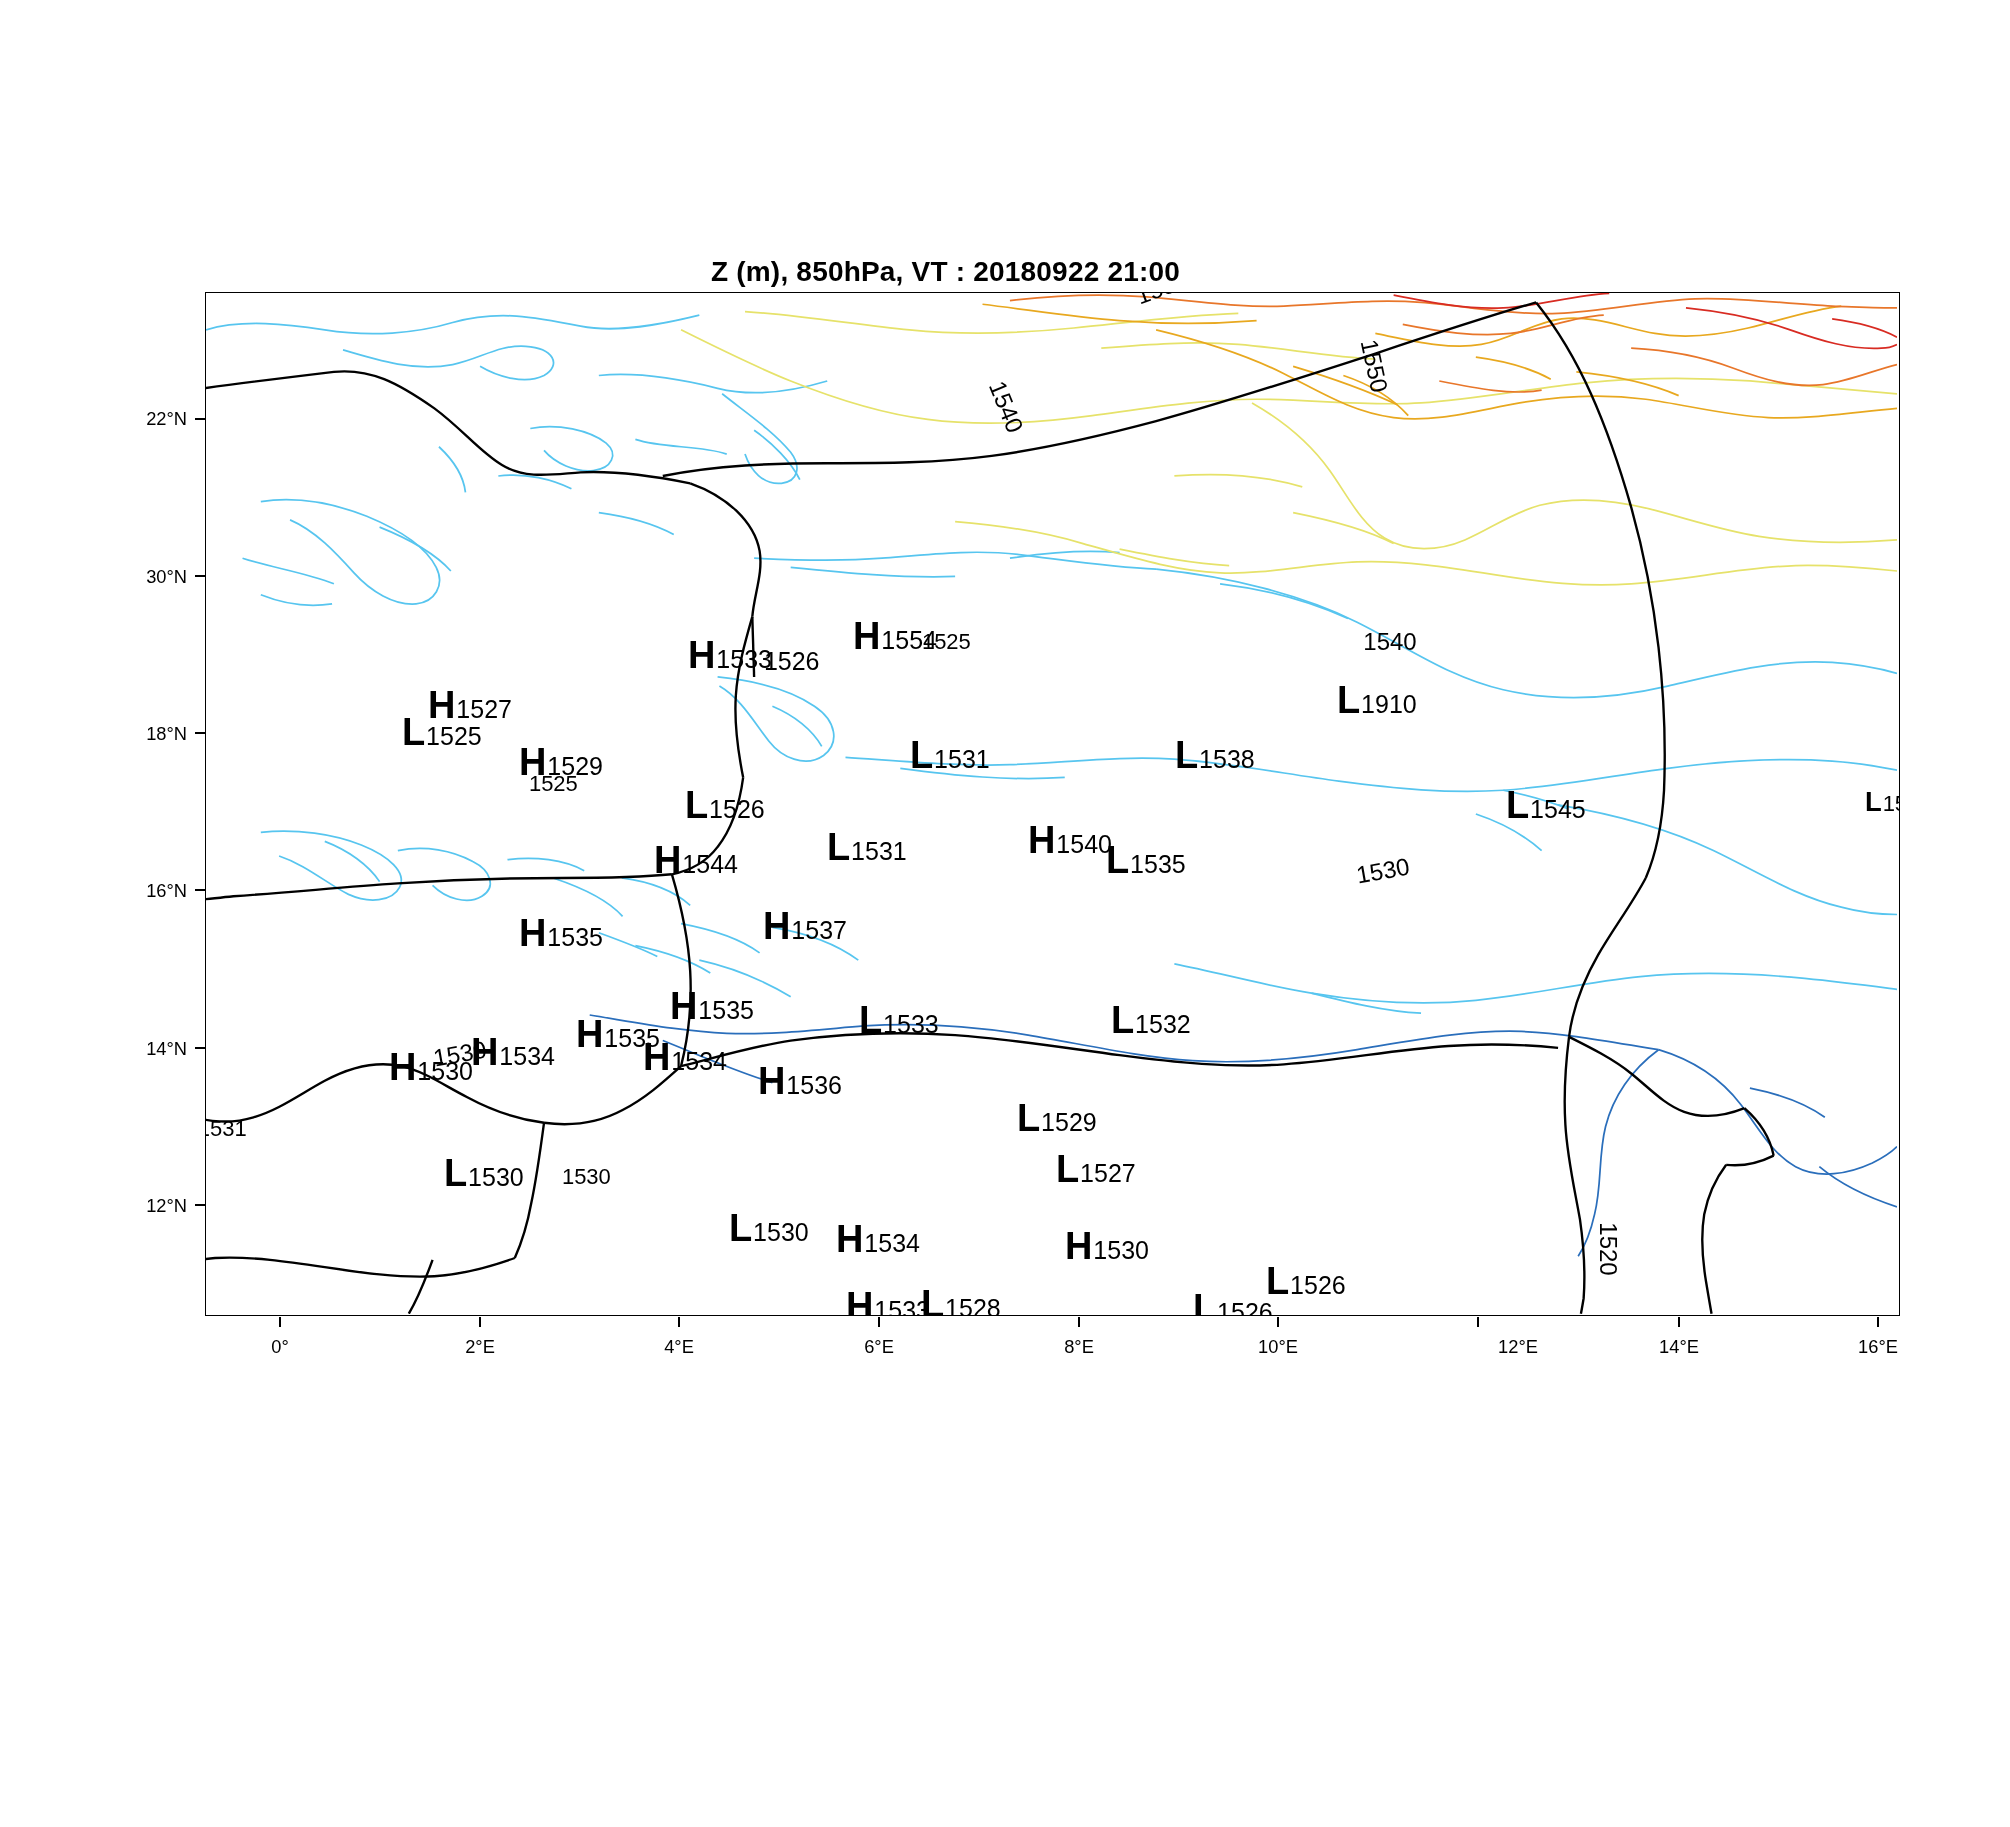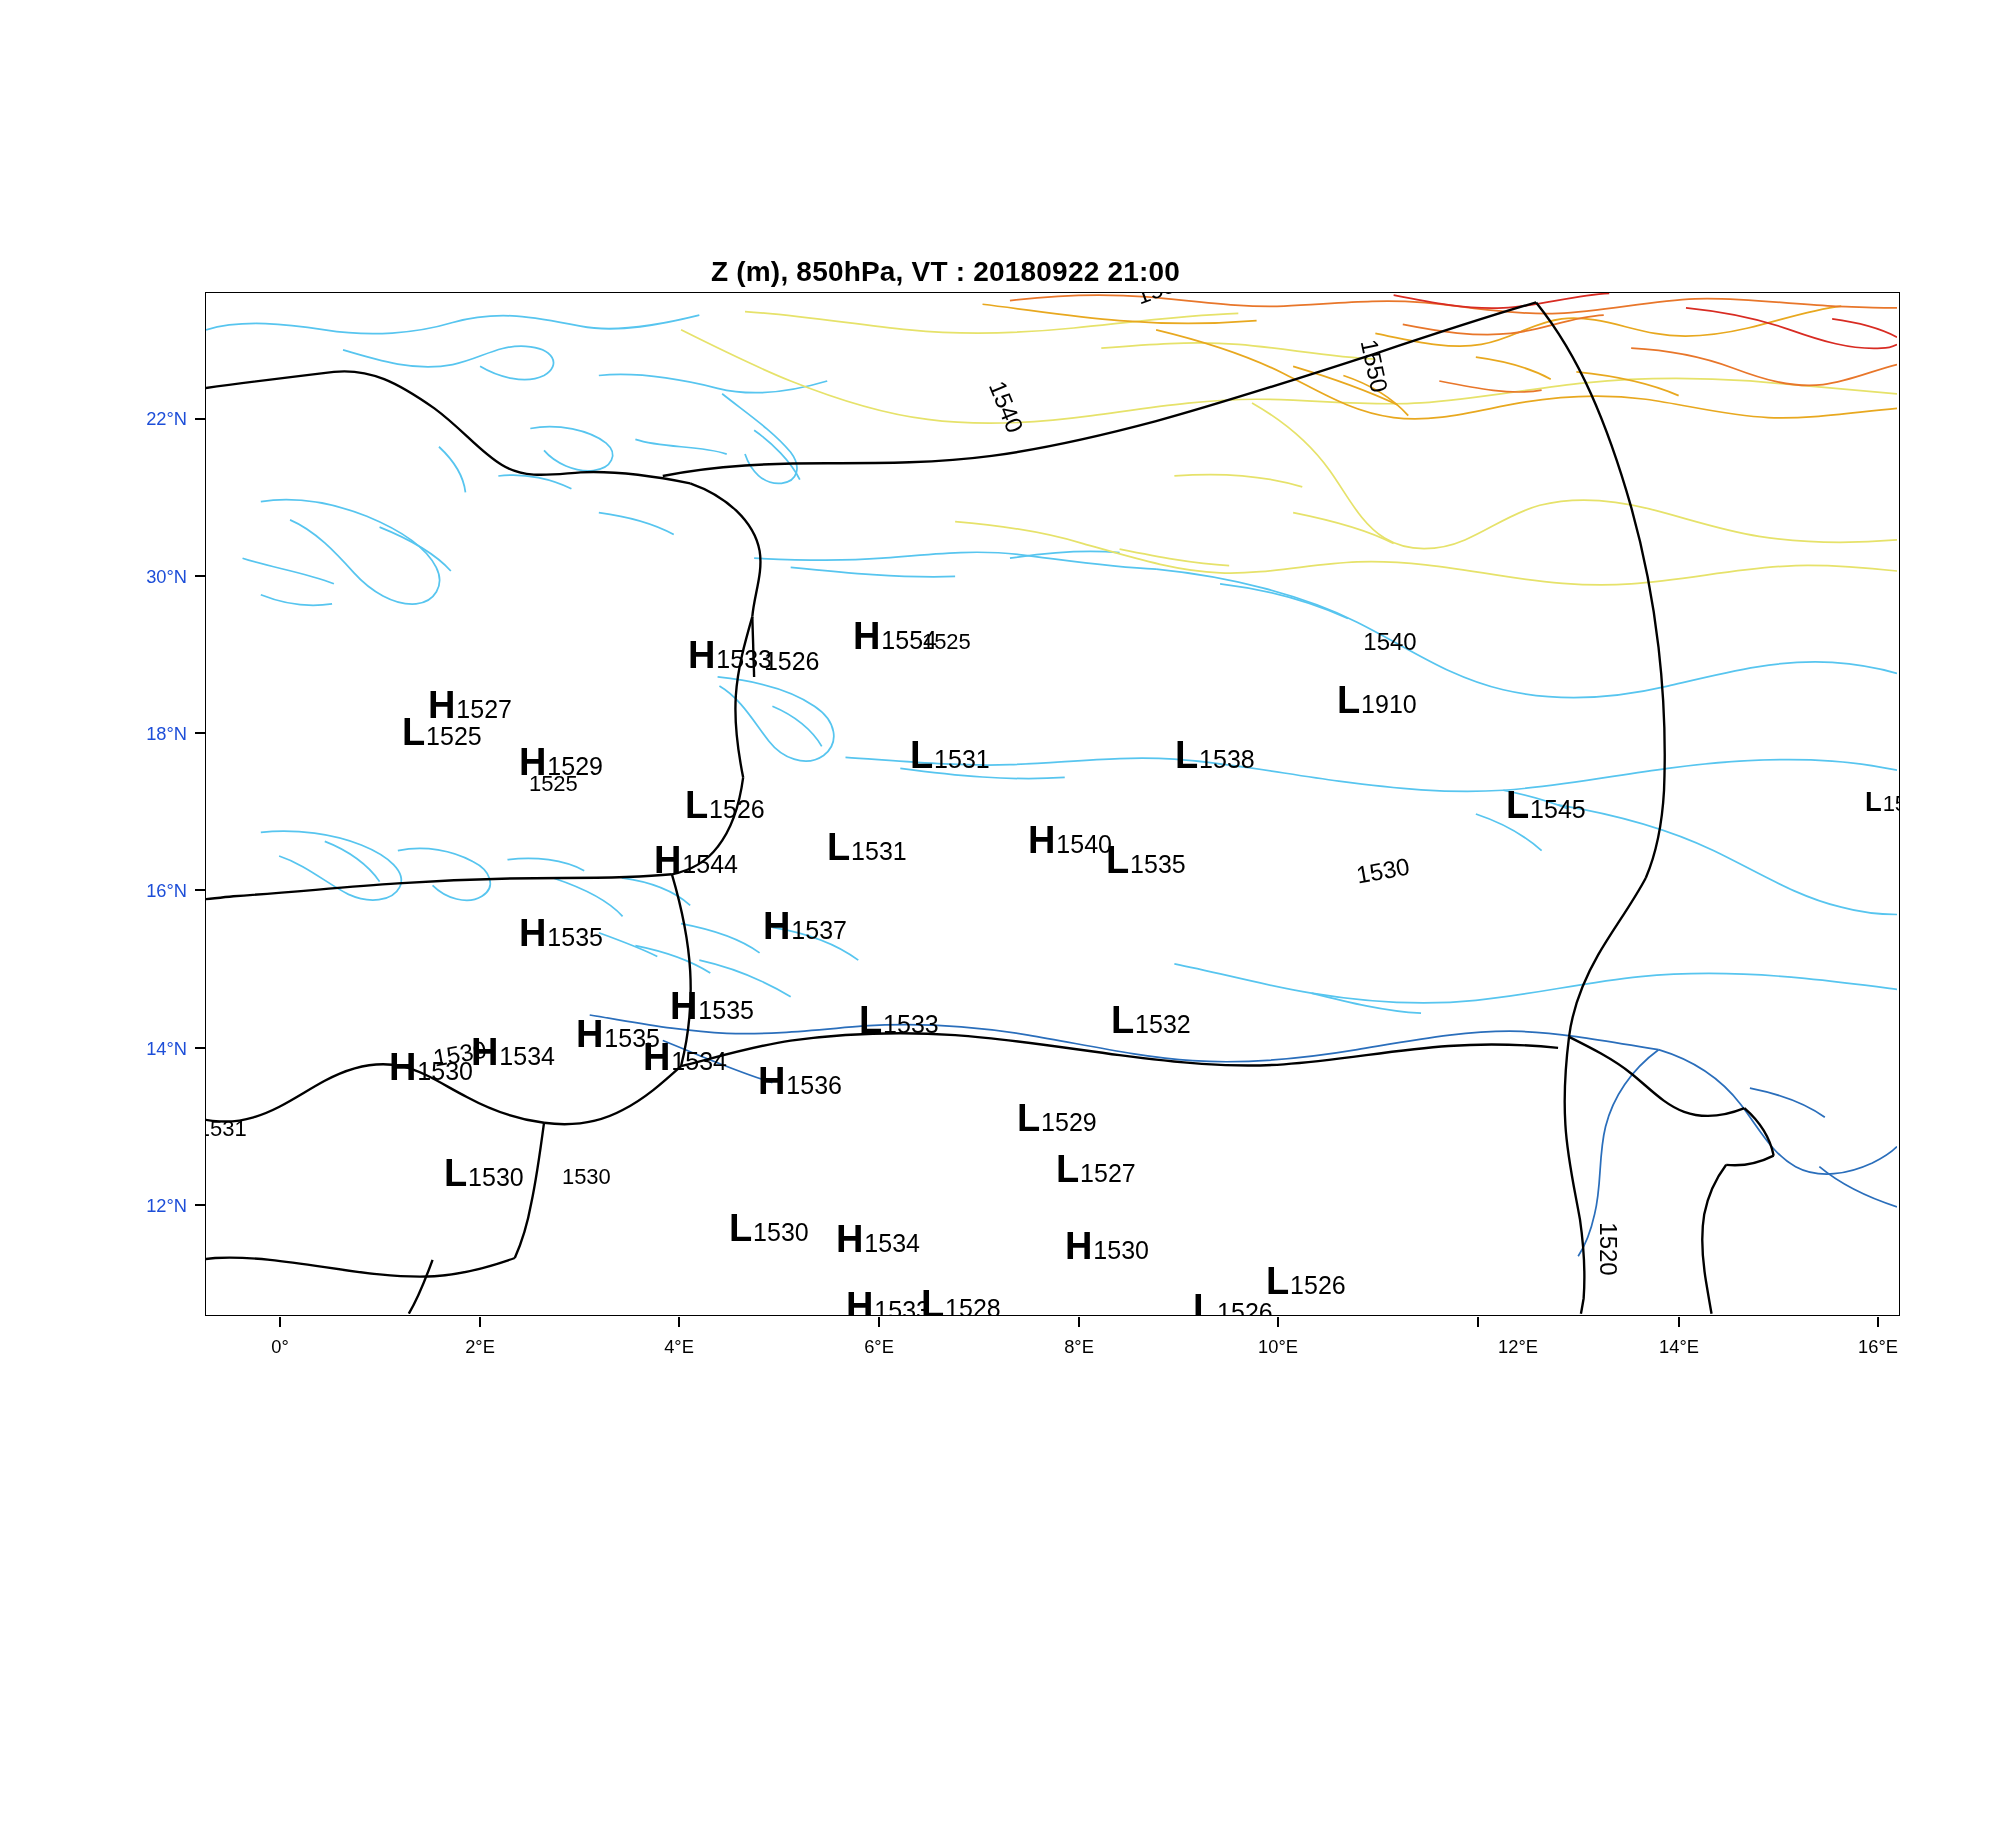--- a/index.html
+++ b/index.html
@@ -69,21 +69,21 @@
     top: 1336px;
     font-size: 18.3px;
     color: #000;
     transform: translateX(-50%);
     white-space: nowrap;
   }
   .ylab {
     position: absolute;
     left: 187px;
     font-size: 18.3px;
-    color: #1d4ed8;
+    color: #000000;
     transform: translate(-100%, -50%);
     white-space: nowrap;
   }
   
   .ext {
     position: absolute;
     white-space: nowrap;
     color: #000000;
     line-height: 1;
   }

